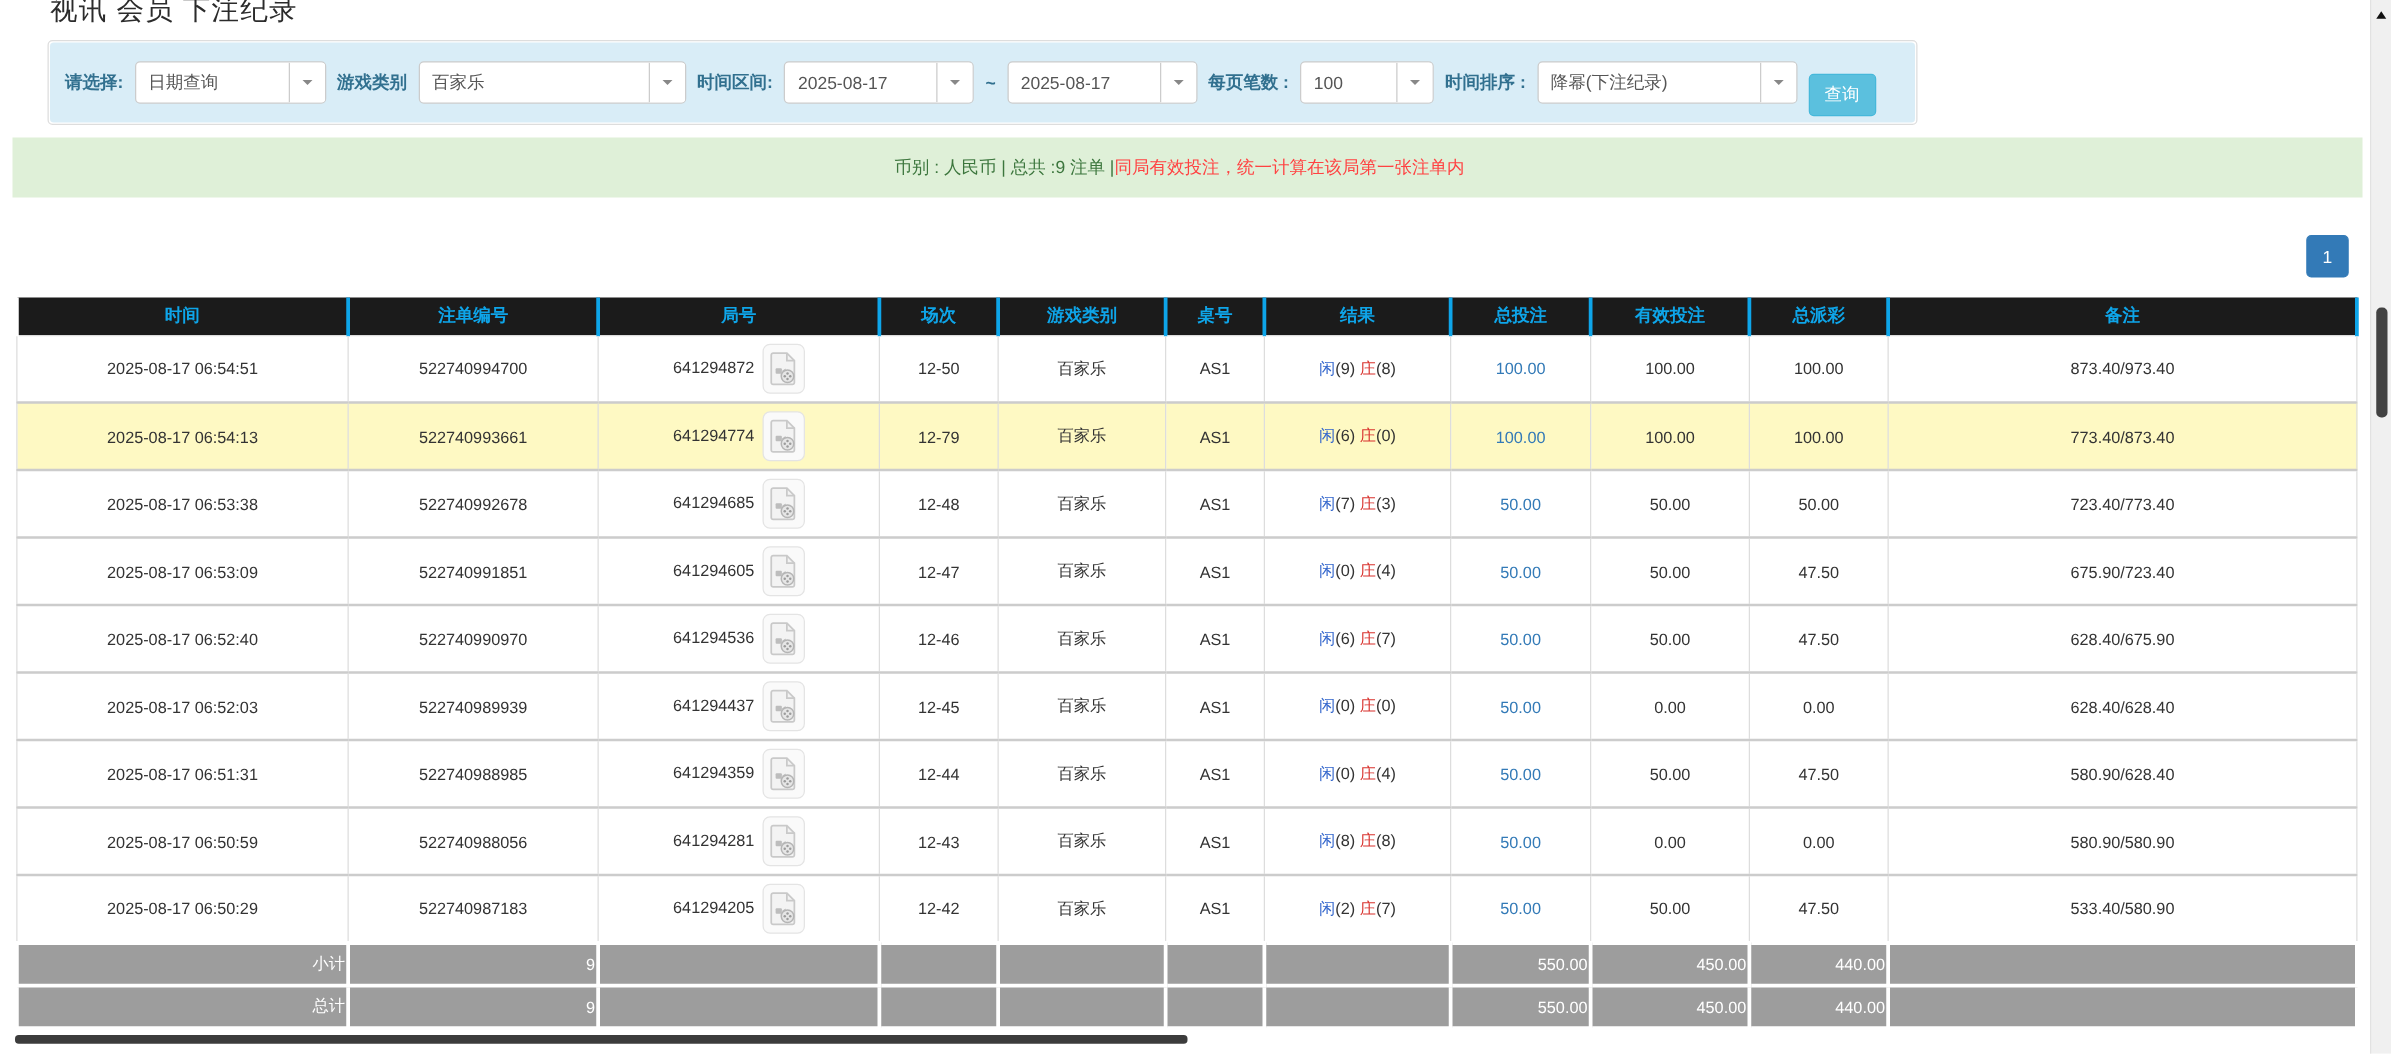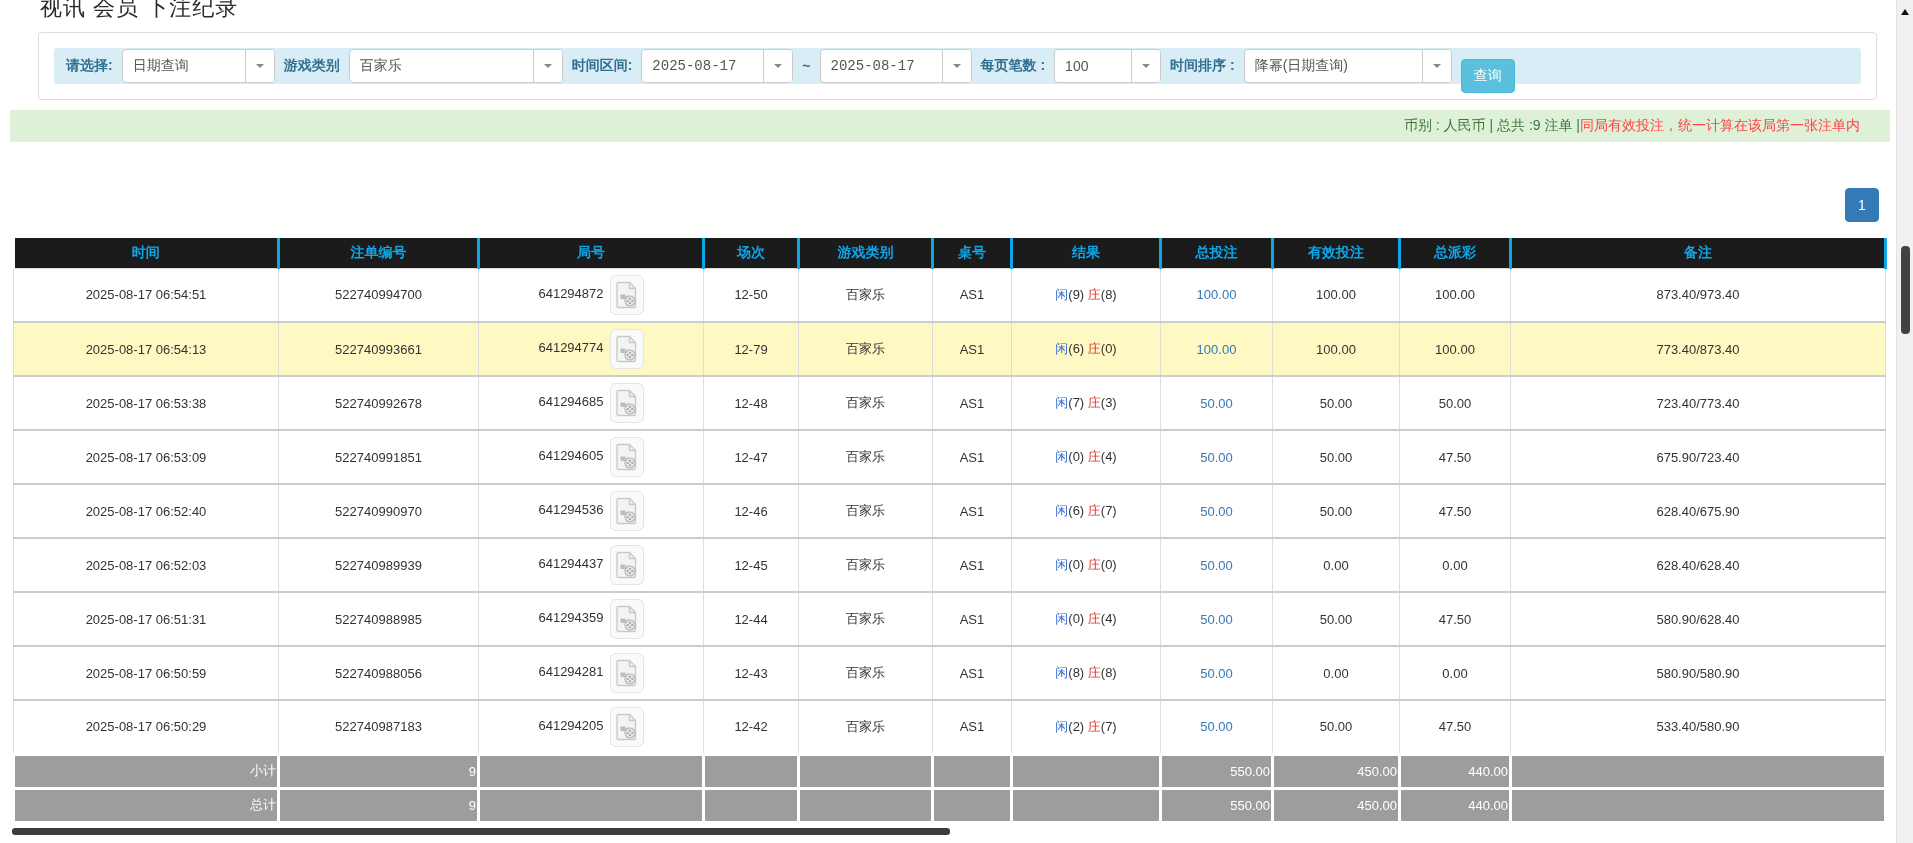--- a/index.html
+++ b/index.html
@@ -10,52 +10,52 @@
     font-family: "Liberation Sans", "DejaVu Sans", sans-serif;
     color:#333;
   }
   
   .page-title {
     margin: -7px 0 0 40px; font-size: 22px; font-weight: 400; color:#2b2b2b;
     letter-spacing: 1px; height: 24px;
   }
   
   .filter-panel {
-    position:absolute; left:38px; top:32px; width:1839px; height:68px;
-    background:#fff; border:1px solid #ddd; border-radius:4px; padding:15px;
+    position:absolute; left:38px; top:32px; width:1496px; height:68px;
+    background:#fff; border:1px solid #ddd; border-radius:4px; padding:1px;
   }
   .filter-bar {
     background:#d9edf7; border-radius:3px; height:100%;
     display:flex; align-items:center; padding:0 12px; gap:9px;
     font-size:14px; white-space:nowrap;
   }
   .flabel { font-weight:bold; color:#31708f; }
   .sel {
     background:#fff; border:1px solid #ccc; border-radius:4px; height:34px;
     display:flex; align-items:center; color:#555; cursor:pointer; overflow:hidden;
   }
   .sel .sel-text { flex:1; padding:0 10px; }
   .sel .sel-arrow {
     width:29px; align-self:stretch; border-left:1px solid #ccc;
     display:flex; align-items:center; justify-content:center; background:#fff;
   }
   .caret { width:0; height:0; border:4px solid transparent; border-top-color:#888; margin-top:4px; }
-  .w-query { width:153px; } .w-game { width:214px; } .w-date { width:152px;font-family:Liberation Mono, monospace; }
+  .w-query { width:153px; } .w-game { width:214px; } .w-date { width:152px; }
   .w-size { width:107px; } .w-sort { width:208px; }
   .tilde { color:#31708f; font-weight:bold; }
   .search-btn {
     background:#5bc0de; border:1px solid #46b8da; color:#fff; border-radius:4px;
     height:34px; min-width:48px; padding:0 12px; font-size:14px; cursor:pointer;
     font-family:inherit;
     margin-top:19px;
   }
   
   .info-bar {
-    position:absolute; left:10px; top:110px; width:1880px; height:32px;
-    background:#dff0d8; display:flex; align-items:center; justify-content:flex-end;
+    position:absolute; left:10px; top:110px; width:1880px; height:48px;
+    background:#dff0d8; display:flex; align-items:center; justify-content:center;
     padding:0 30px 0 17px; font-size:14px;
   }
   .info-left { color:#3c763d; }
   .info-right { color:#ff4242; }
   
   .pagination { position:absolute; left:1845px; top:188px; }
   .page-btn {
     width:34px; height:34px; background:#337ab7; border:1px solid #337ab7;
     color:#fff; border-radius:4px; font-size:14px; cursor:pointer; font-family:inherit;
   }
@@ -149,21 +149,21 @@
     <span class="flabel">每页笔数 :</span>
     <div class="sel w-size">
       <span class="sel-text">100</span>
       <span class="sel-arrow">
           <i class="caret"></i>
         </span>
     </div>
 
     <span class="flabel">时间排序 :</span>
     <div class="sel w-sort">
-      <span class="sel-text">降幂(日期查询)</span>
+      <span class="sel-text">降幂(下注纪录)</span>
       <span class="sel-arrow">
           <i class="caret"></i>
         </span>
     </div>
 
     <button class="search-btn">查询</button>
   </div>
 </div>
 
 <div class="info-bar">

